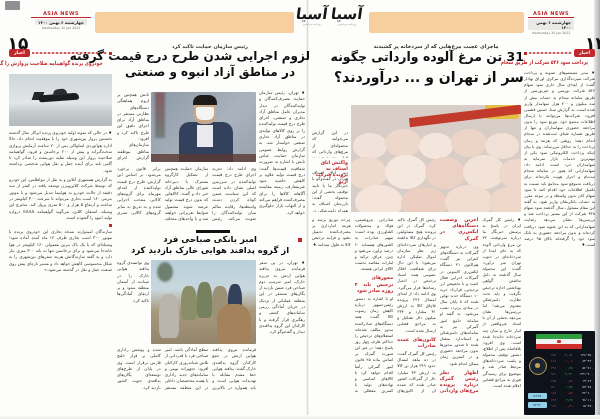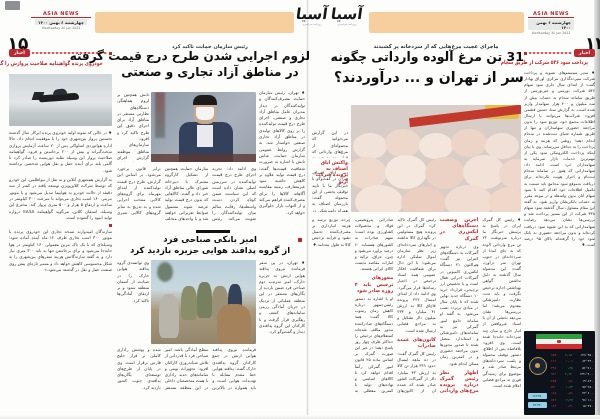--- a/index.html
+++ b/index.html
@@ -122,38 +122,38 @@
     </div>
     <div class="abs body-txt" style="left:9px;top:130px;width:103px;height:264px;">
       <p>♦ در حالی که نمونه اولیه خودروی پرنده ایرکار سال گذشته نخستین پرواز بین‌شهری خود را با موفقیت انجام داد، حالا اداره هوانوردی اسلواکی پس از ۷۰ ساعت آزمایش پروازی سخت‌گیرانه و بیش از ۲۰۰ برخاستن و فرود، گواهینامه صلاحیت پرواز این وسیله نقلیه دوزیست را صادر کرد تا گامی بلند برای آینده حمل و نقل هوایی شخصی برداشته شود.</p>
       <p>به گزارش همشهری آنلاین و به نقل از نیواطلس، این خودرو که توسط شرکت کلاین‌ویژن توسعه یافته در کمتر از سه دقیقه از حالت خودرو به هواپیما تبدیل می‌شود و با موتور بنزینی ۱۶۰ اسب بخاری می‌تواند تا سرعت ۳۰۰ کیلومتر در ساعت و ارتفاع ۵ هزار و ۵۰۰ متری پرواز کند. مخترع این وسیله، استفان کلاین، می‌گوید گواهینامه EASA دروازه تولید انبوه را گشوده است.</p>
       <div class="sq-bullet"></div>
       <p>سازندگان امیدوارند نسخه تجاری این خودروی پرنده با موتور ۳۰۰ اسب بخاری ظرف ۱۲ ماه آینده آماده شود؛ وسیله‌ای که با یک باک بنزین معمولی ۱۶۰ کیلومتر در هوا جابه‌جا می‌شود و برای برخاستن تنها به باند ۳۰۰ متری نیاز دارد و به گفته سازندگانش هزینه سفرهای بین‌شهری را به شکل محسوسی کاهش خواهد داد و مسیر تازه‌ای پیش روی صنعت حمل و نقل در گذشته می‌شود.»</p>
     </div>
 
     <div class="abs kicker" style="left:117px;top:43px;width:186px;">رئیس سازمان حمایت تاکید کرد</div>
     <div class="abs hl hl-big" style="left:110px;top:50px;width:200px;">لزوم اجرایی شدن طرح درج قیمت گرفته</div>
-    <div class="abs hl hl-big" style="left:110px;top:66px;width:200px;">در مناطق آزاد تجاری و صنعتی</div>
+    <div class="abs hl hl-big" style="left:110px;top:66px;width:200px;">در مناطق آزاد انبوه و صنعتی</div>
     <div class="abs body-txt" style="left:259px;top:90px;width:46px;height:138px;">♦ تهران، رئیس سازمان حمایت مصرف‌کنندگان و تولیدکنندگان در دیدار مدیران عامل مناطق آزاد تجاری و صنعتی، اجرای طرح درج قیمت تولیدکننده را بر روی کالاهای تولیدی در مناطق آزاد تجاری صنعتی خواستار شد. به گزارش روابط عمومی سازمان حمایت، عباس تابش با اشاره به ضرورت شفافیت قیمت‌ها گفت: درج قیمت تولید علاوه بر کاهش حاشیه سود غیرمتعارف، زمینه مقایسه آگاهانه کالاها را برای مصرف‌کننده فراهم می‌کند و از التهاب بازار جلوگیری خواهد کرد.</div>
     <div class="abs photo ph-official" style="left:151px;top:92px;width:105px;height:70px;">
       <div class="of-flag"></div>
       <div class="of-suit"></div>
       <div class="of-shirt"></div>
       <div class="of-head"></div>
       <div class="of-hair"></div>
       <div class="of-mask"></div>
       <div class="of-desk"></div>
     </div>
     <div class="abs body-txt" style="left:117px;top:92px;width:32px;height:70px;">تابش همچنین بر لزوم هماهنگی دستگاه‌های نظارتی مستقر در مناطق آزاد برای اجرای دقیق این طرح تاکید کرد و افزود: سازمان‌های مناطق موظفند گزارش اجرای طرح را ماهانه ارائه کنند.</div>
     <div class="abs body-txt cols3" style="left:117px;top:166px;width:139px;height:62px;">وی ادامه داد: تجربه اجرای طرح درج قیمت تولیدکننده در سرزمین اصلی نشان داده است که این سیاست ضمن کوتاه کردن دست واسطه‌ها، رقابت سالم میان تولیدکنندگان را تقویت می‌کند. رئیس سازمان حمایت همچنین از تشکیل کارگروه مشترک با دبیرخانه شورای عالی مناطق آزاد خبر داد و گفت: کالاهایی که بدون درج قیمت تولید عرضه شوند مشمول ضوابط تعزیراتی خواهند شد و با واحدهای متخلف برابر قانون برخورد می‌شود. بر اساس این گزارش، طرح درج قیمت تولیدکننده از ابتدای مهرماه برای گروه‌های کالایی منتخب اجرایی شده و به تدریج به سایر گروه‌های کالایی تسری می‌یابد و اصناف موظف به اجرای آن هستند.</div>
 
     <div class="abs divbar" style="left:196px;top:230px;width:34px;height:3px;"></div>
     <div class="abs redsq" style="left:298px;top:238px;width:4px;height:4px;"></div>
     <div class="abs hl hl-mid" style="left:117px;top:235px;width:186px;">امیر بانکی صباحی فرد</div>
-    <div class="abs hl hl-mid" style="left:117px;top:246px;width:186px;">از گروه پدافند هوایی جزیره بازدید کرد</div>
+    <div class="abs hl hl-mid" style="left:117px;top:246px;width:186px;">از گروه پدافند هوایی خارک بازدید کرد</div>
     <div class="abs body-txt" style="left:259px;top:260px;width:46px;height:138px;">♦ تهران، در پی سفر فرمانده نیروی پدافند هوایی ارتش به جزیره خارک، امیر سرتیپ دوم صباحی فرد ضمن بازدید از یگان‌های مستقر در این منطقه عملیاتی از نزدیک در جریان آمادگی رزمی سامانه‌های کشف و رهگیری قرار گرفت و با کارکنان این گروه پدافندی دیدار و گفت‌وگو کرد.</div>
     <div class="abs photo ph-military" style="left:151px;top:260px;width:105px;height:84px;">
       <div class="mil-palm"></div>
       <div class="mil-p" style="left:8px;top:34px;width:20px;height:44px;background:#b9b4ac;"></div>
       <div class="mil-p" style="left:30px;top:26px;width:16px;height:34px;background:#8a8f6a;"></div>
       <div class="mil-p" style="left:46px;top:22px;width:15px;height:36px;background:#77815f;"></div>
       <div class="mil-p" style="left:61px;top:26px;width:16px;height:34px;background:#9a9177;"></div>
       <div class="mil-p" style="left:77px;top:24px;width:14px;height:36px;background:#34415a;"></div>
       <div class="mil-p" style="left:66px;top:44px;width:34px;height:40px;background:#a3825c;"></div>
     </div>

